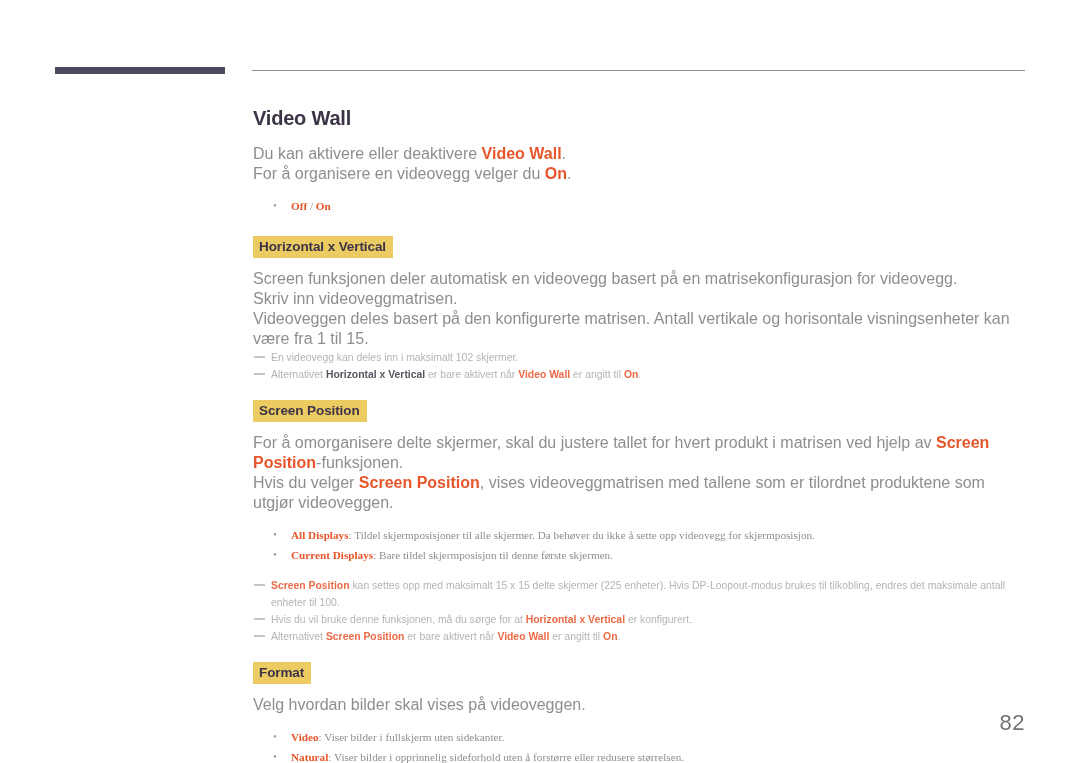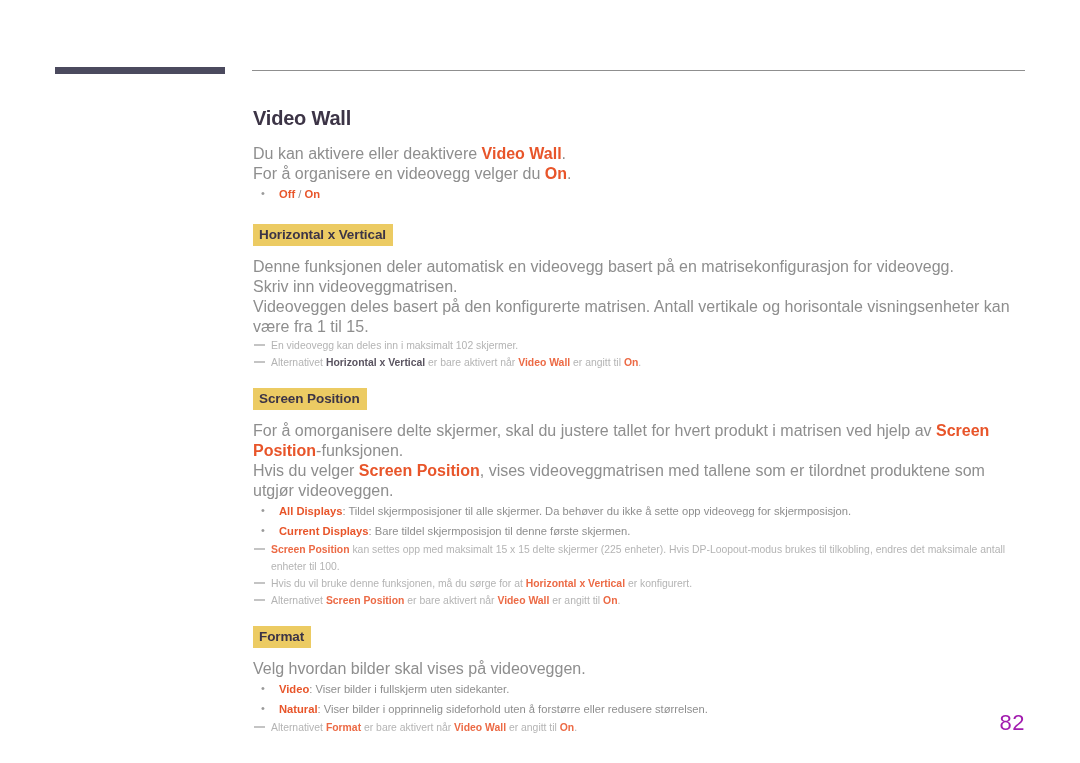--- a/index.html
+++ b/index.html
@@ -75,22 +75,23 @@
     margin: 0;
     color: #8e8e8e;
   }
 
   .b { font-weight: bold; color: #e8552a; }
   .bd { font-weight: bold; color: #3c3446; }
   .sep { color: #8e8e8e; font-weight: normal; }
 
   ul.bullets {
     list-style: none;
-    margin: 0;
+    margin: 12px;
     padding: 0;
+    font-family: Liberation Serif, serif;
   }
   ul.bullets li {
     position: relative;
     padding-left: 26px;
     font-size: 11.2px;
     line-height: 20px;
     color: #8e8e8e;
   }
   ul.bullets li::before {
     content: "\2022";
@@ -151,21 +152,21 @@
     border-bottom: 2.5px solid transparent;
     border-right: 3px solid #6d6d6d;
   }
 
   
   #page-number {
     position: absolute;
     right: 55px;
     bottom: 27px;
     font-size: 22px;
-    color: #a21caf;
+    color: #737373;
     letter-spacing: 0.5px;
   }
 </style>
 </head>
 <body>
 
 <div id="header-rules">
   <div class="rule-thick"></div>
   <div class="rule-thin"></div>
 </div>
@@ -179,21 +180,21 @@
   <p class="body"><span>For å organisere en videovegg velger du </span><span class="b">On</span><span>.</span></p>
 
   <ul class="bullets">
     <li><span class="b">Off</span><span class="sep"> / </span><span class="b">On</span></li>
   </ul>
 
   <div class="sec-heading-wrap first">
     <h2 class="sec-heading">Horizontal x Vertical</h2>
   </div>
 
-  <p class="body">Denne funksjonen deler automatisk en videovegg basert på en matrisekonfigurasjon for videovegg.</p>
+  <p class="body">Screen funksjonen deler automatisk en videovegg basert på en matrisekonfigurasjon for videovegg.</p>
   <p class="body">Skriv inn videoveggmatrisen.</p>
   <p class="body">Videoveggen deles basert på den konfigurerte matrisen. Antall vertikale og horisontale visningsenheter kan være fra 1 til 15.</p>
 
   <p class="note">En videovegg kan deles inn i maksimalt 102 skjermer.</p>
   <p class="note"><span>Alternativet </span><span class="bd">Horizontal x Vertical</span><span> er bare aktivert når </span><span class="b">Video Wall</span><span> er angitt til </span><span class="b">On</span><span>.</span></p>
 
   <div class="sec-heading-wrap">
     <h2 class="sec-heading">Screen Position</h2>
   </div>
 

